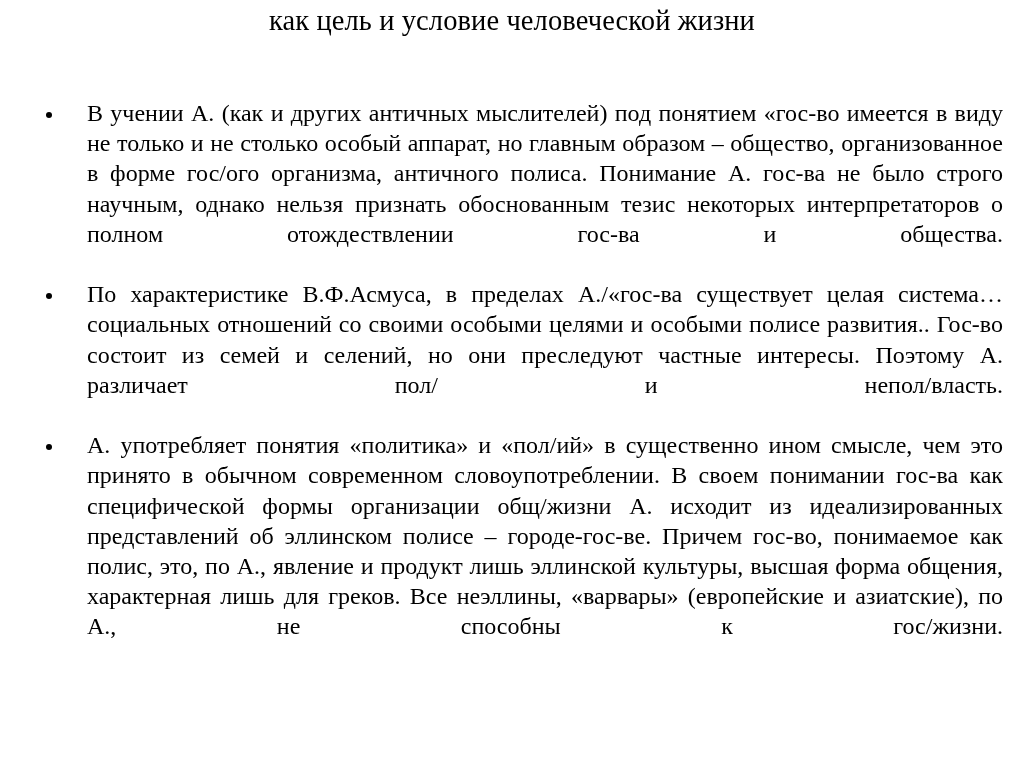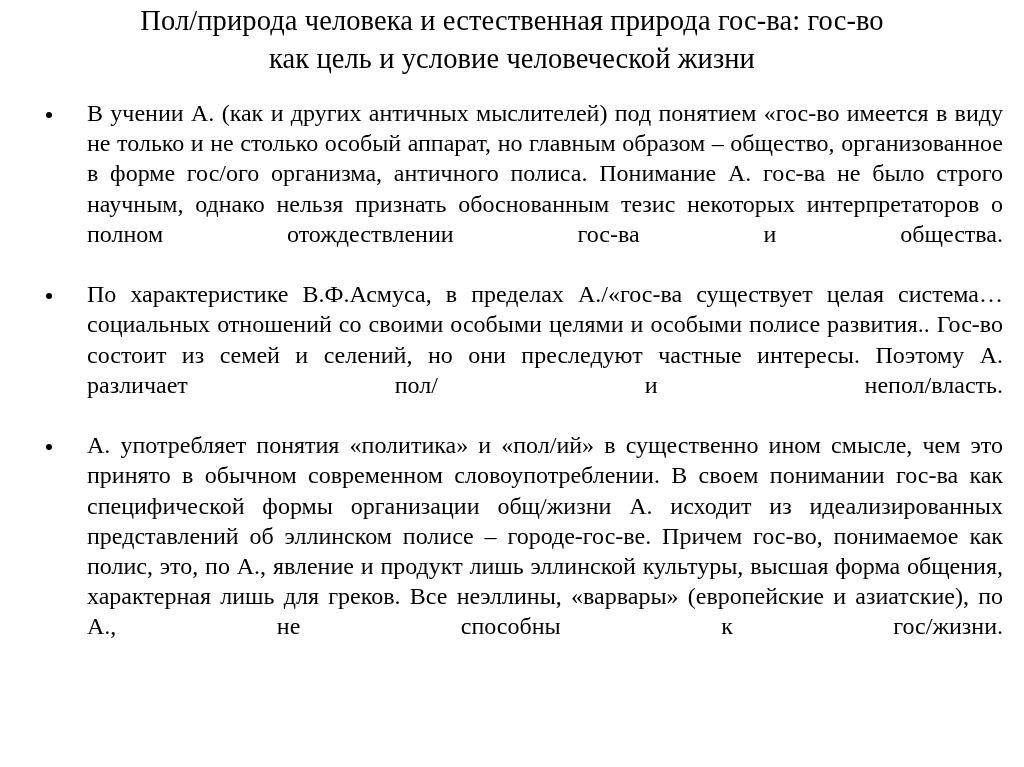--- a/index.html
+++ b/index.html
@@ -86,21 +86,20 @@
     display: inline-block;
     width: 100%;
   }
 </style>
 </head>
 <body>
 
 <div class="slide">
 
   <h1 class="slide-title">
-    <span class="tline">Пол/природа человека и естественная природа гос-ва: гос-во</span>
     <span class="tline">как цель и условие человеческой жизни</span>
   </h1>
 
   <div class="body-content">
 
     <div class="bullet-item">
       <span class="bullet-marker"></span>
       <span class="bullet-text">В учении А. (как и других античных мыслителей) под понятием «гос-во имеется в виду не только и не столько особый аппарат, но главным образом – общество, организованное в форме гос/ого организма, античного полиса. Понимание А. гос-ва не было строго научным, однако нельзя признать обоснованным тезис некоторых интерпретаторов о полном отождествлении гос-ва и общества.</span>
     </div>
 

